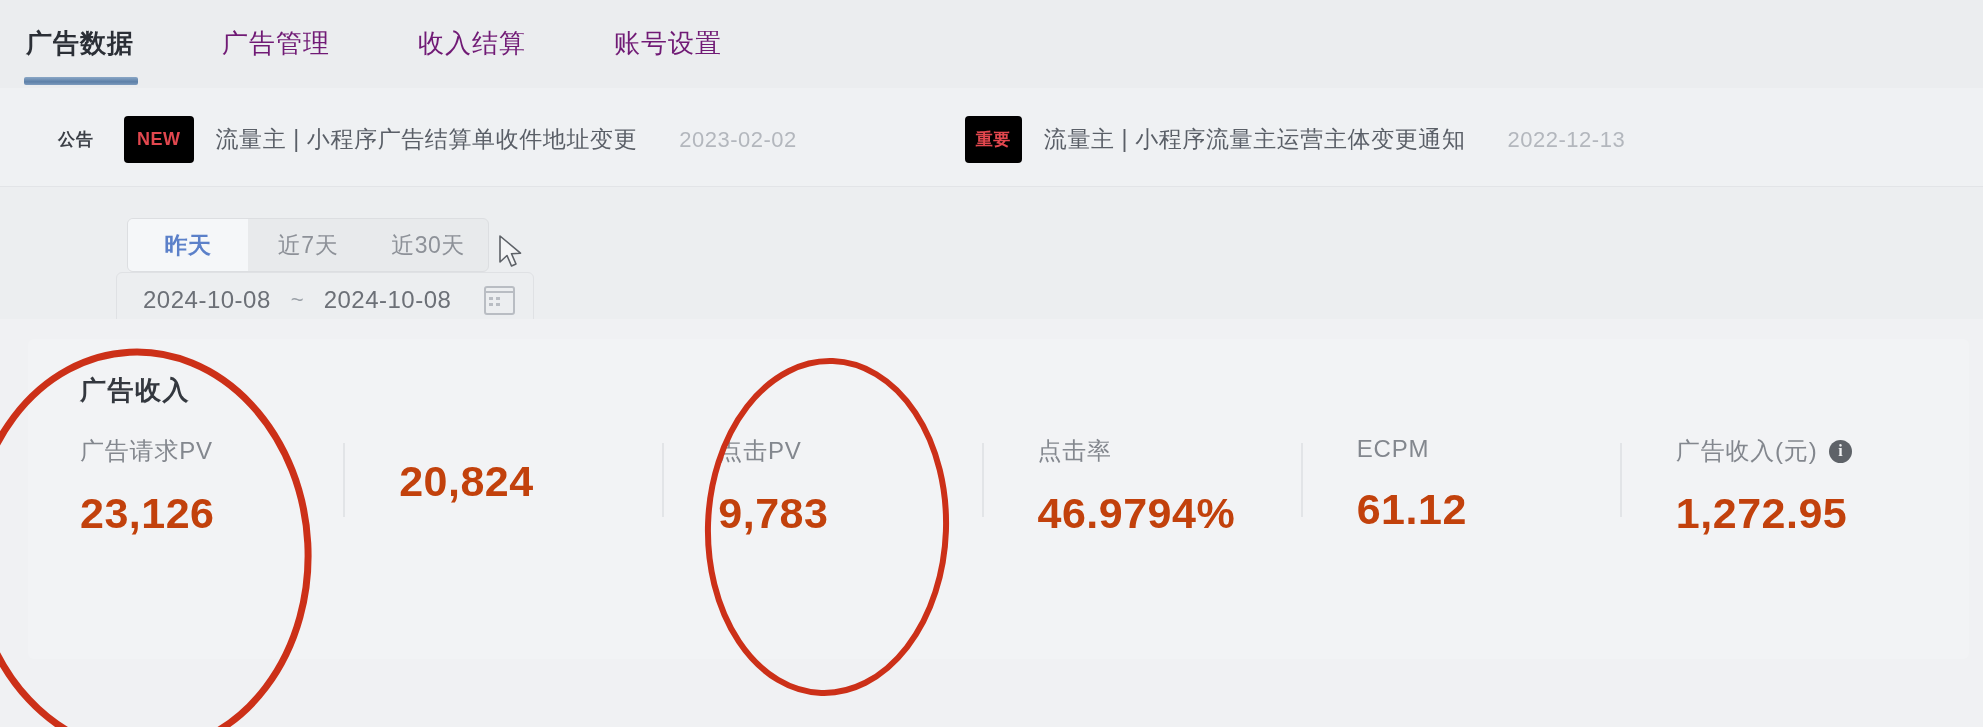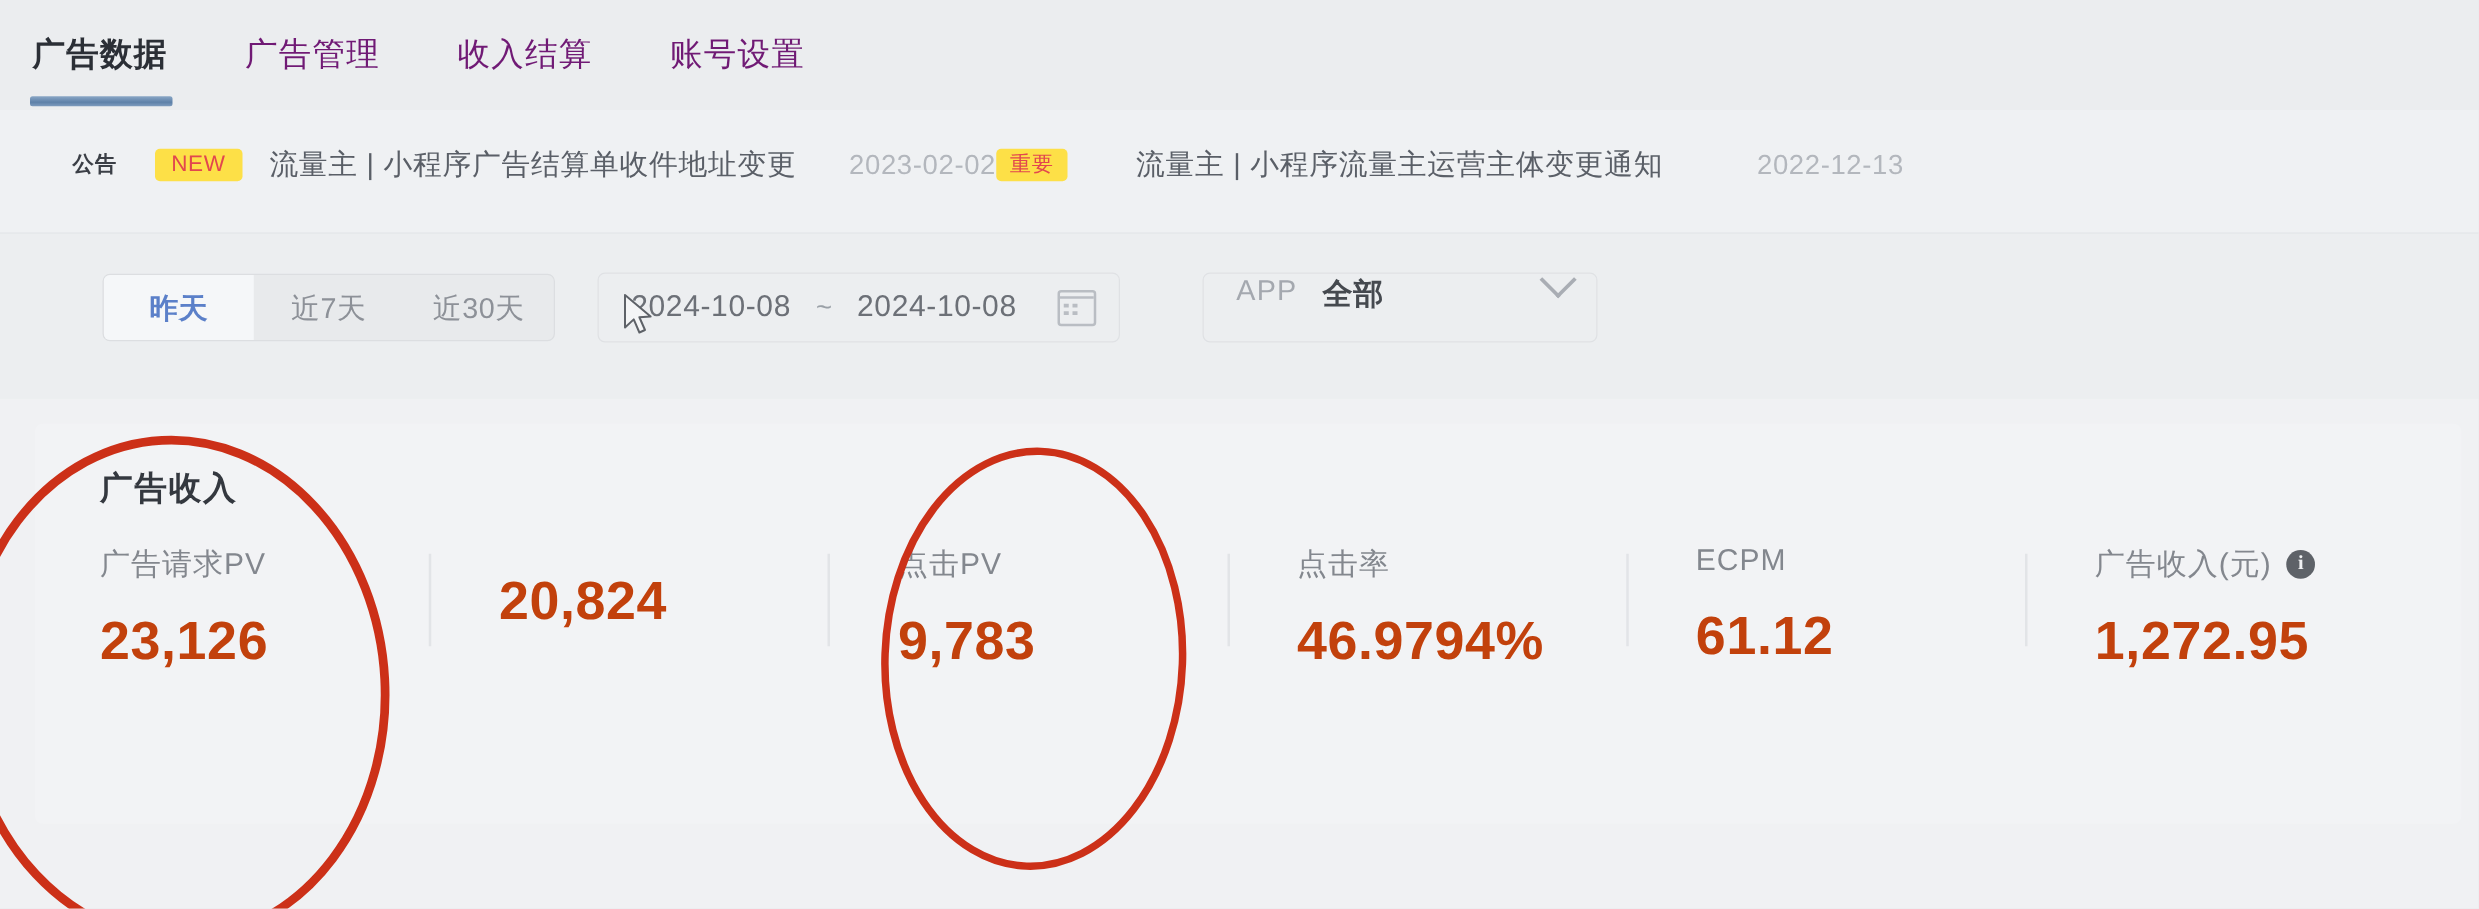--- a/index.html
+++ b/index.html
@@ -31,21 +31,21 @@
     right: 0;
     height: 88px;
     background: #ebedef;
   }
   .tabs {
     position: absolute;
     left: 26px;
     top: 26px;
     display: flex;
     align-items: flex-start;
-    gap: 62px;
+    gap: 88px;
   }
   .tab {
     font-size: 26px;
     letter-spacing: 1px;
     color: #701a75;
     white-space: nowrap;
     line-height: 34px;
     cursor: pointer;
   }
   .tab.active {
@@ -84,27 +84,27 @@
     font-size: 17px;
     font-weight: 700;
     color: #3b3f46;
     letter-spacing: 1px;
     margin-right: 30px;
   }
   .badge {
     display: inline-flex;
     align-items: center;
     justify-content: center;
-    height: 26px;
+    height: 47px;
     padding: 0 13px;
     border-radius: 4px;
     font-size: 18px;
-    font-weight: 400;
-    letter-spacing: .5px;
-    background: #fde047;
+    font-weight: 700;
+    letter-spacing: .5px;
+    background: #000000;
     color: #e2474e;
     margin-right: 22px;
     white-space: nowrap;
   }
   .badge.important {
     font-size: 17px;
     padding: 0 11px;
   }
   .notice-text {
     font-size: 23px;
@@ -118,38 +118,39 @@
     color: #b3b7bd;
     letter-spacing: .5px;
     margin-left: 42px;
     white-space: nowrap;
   }
   .notice-group {
     display: flex;
     align-items: center;
   }
   .notice-group.second {
-    gap: 33px;
+    margin-left: 168px;
   }
 
   
   .filterbar {
     position: absolute;
     left: 0;
     right: 0;
     top: 187px;
     height: 132px;
     background: #eceef0;
   }
   .filter-inner {
     position: absolute;
     left: 82px;
     top: 31px;
     display: flex;
     align-items: center;
+    flex-direction: column;
   }
   .segmented {
     display: flex;
     align-items: center;
     background: #e8eaec;
     border: 1px solid #dcdee1;
     border-radius: 6px;
     height: 52px;
     overflow: hidden;
   }

